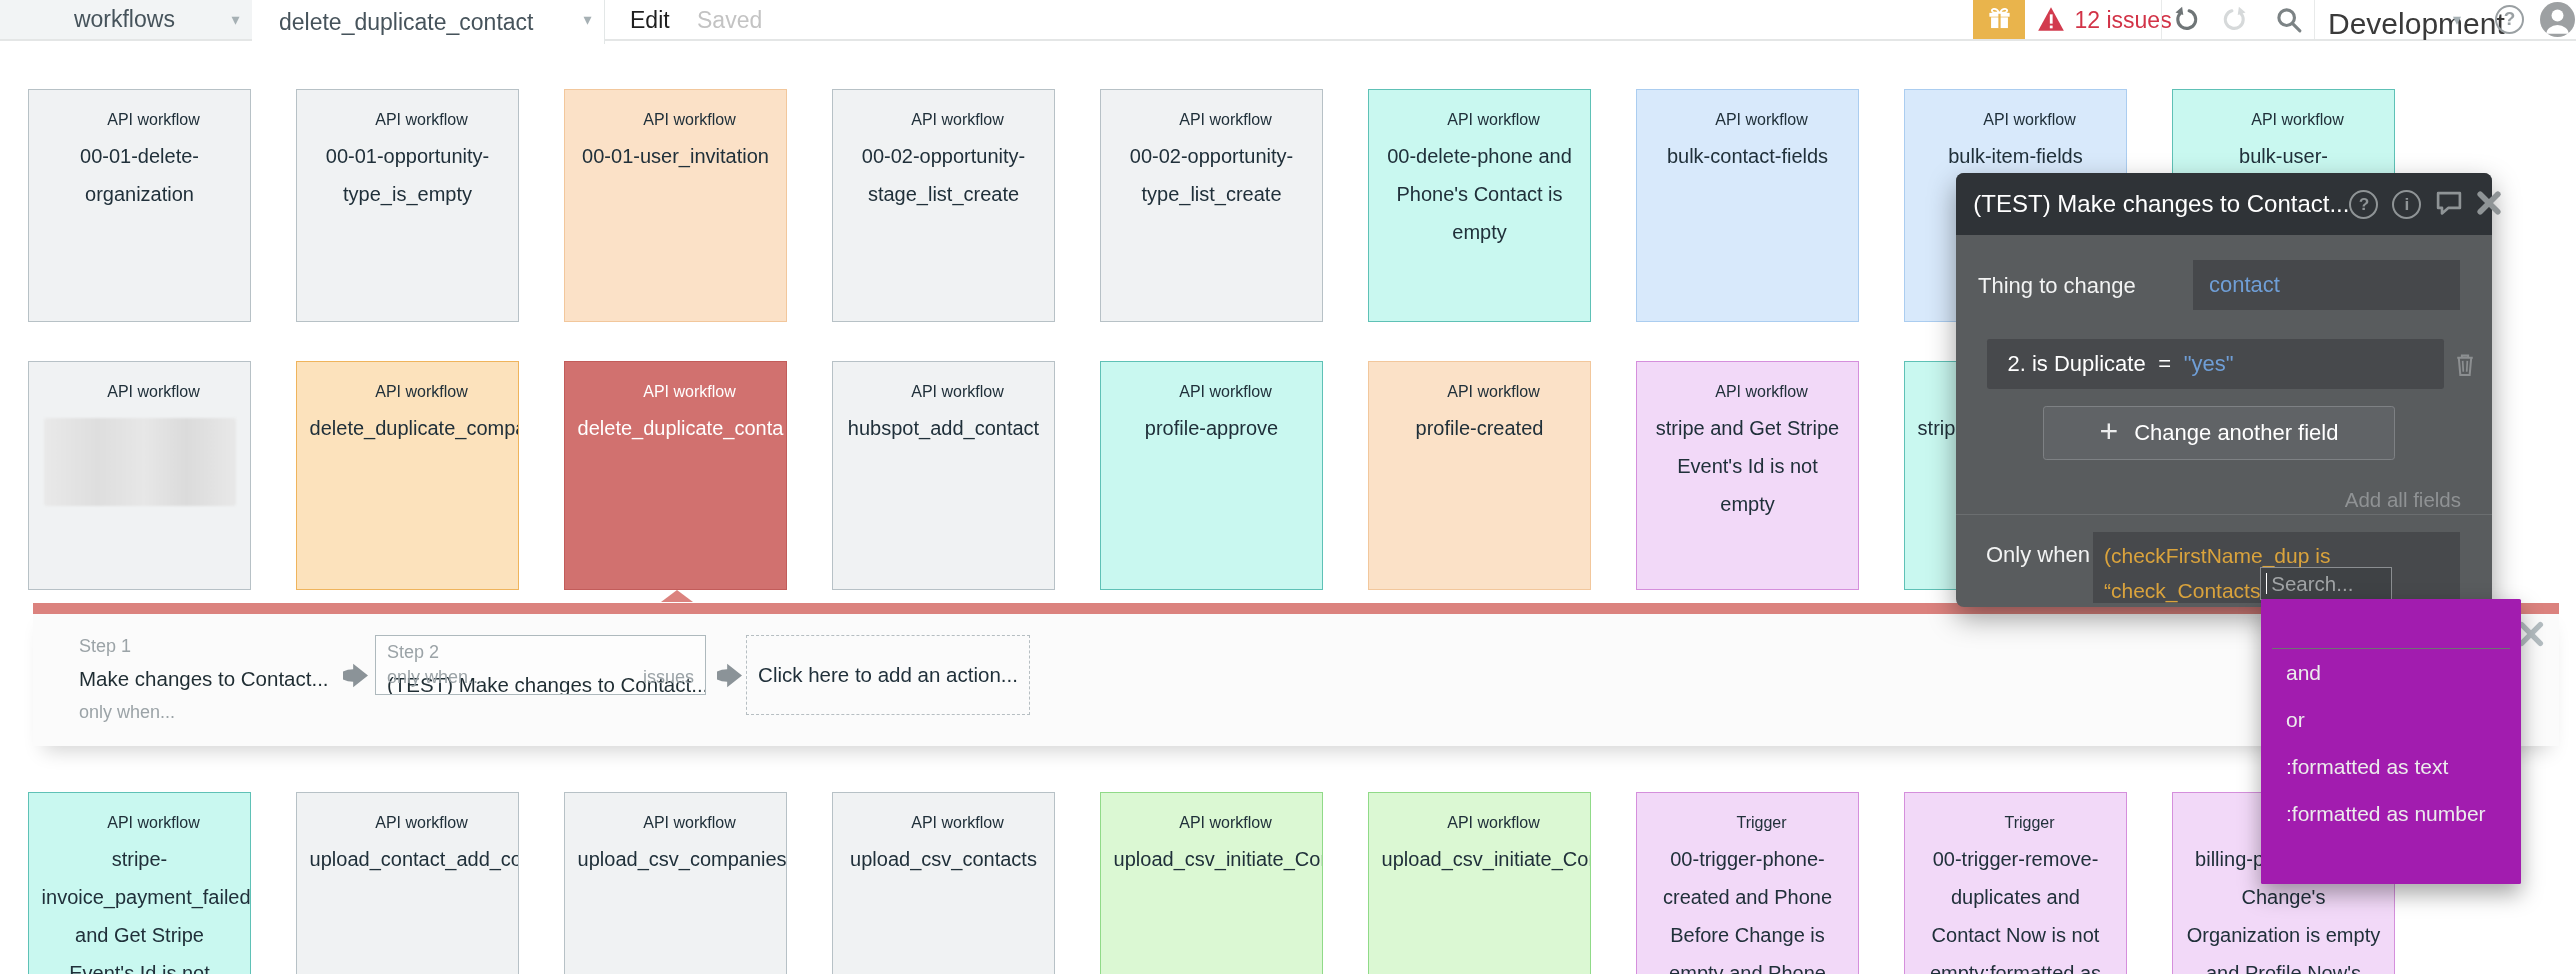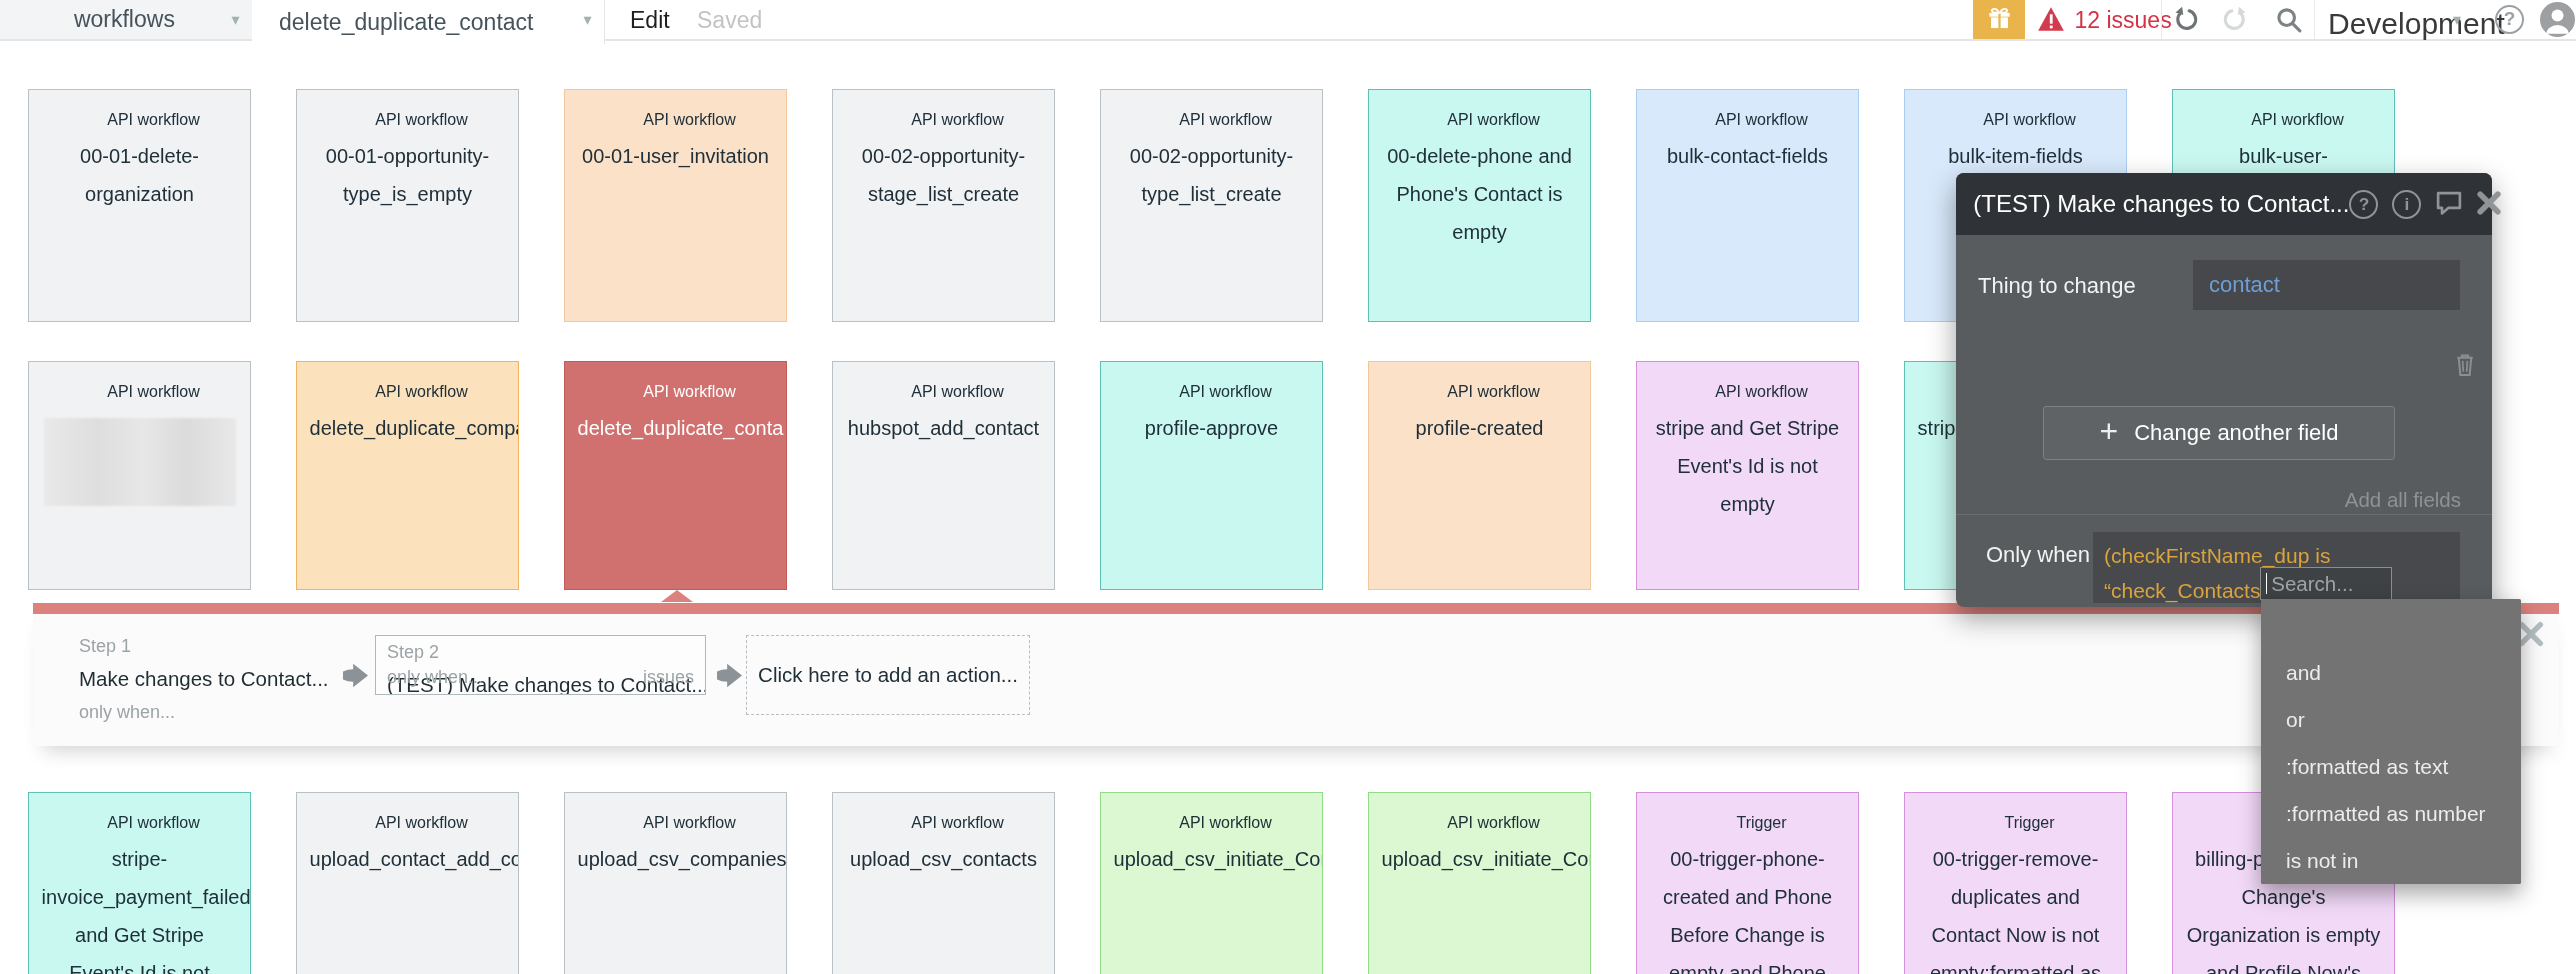--- a/index.html
+++ b/index.html
@@ -99,21 +99,21 @@
   .plus{font-size:32px;color:#eceded;margin-top:-3.2px;}
   .add-all{position:absolute;right:31px;top:315px;color:#8f9294;font-size:20.5px;}
   .p-divider{position:absolute;left:0;top:341px;width:100%;height:0.8px;background:#6b6e70;}
   .expr-box{position:absolute;left:137px;top:359px;width:367px;height:71px;background:#47494c;
     box-sizing:border-box;padding:6.3px 0 0 11px;font-size:21px;line-height:35px;color:#daa33c;}
   .search-box{position:absolute;left:304px;top:394px;width:132px;height:33px;background:#3f4245;
     border:0.8px solid #8b8e91;box-sizing:border-box;display:flex;align-items:center;padding-left:4.7px;}
   .caret-line{width:1.6px;height:20.5px;background:#fff;margin-right:4px;}
   .search-ph{color:#a1a4a6;font-size:20.5px;}
   
-  .op-dropdown{position:absolute;left:2261px;top:599px;width:260px;height:285px;background:#737373;
+  .op-dropdown{position:absolute;left:2261px;top:599px;width:260px;height:285px;background:#a21caf;
     border-radius:1.6px;box-shadow:0 9.5px 22px rgba(0,0,0,0.35);z-index:30;}
   .dd-spacer{height:49px;border-bottom:0.8px solid #6f7274;margin:0 11px;}
   .dd-item{height:47px;display:flex;align-items:center;padding-left:25px;color:#ececec;font-size:21px;}
 </style>
 </head>
 <body>
 
 <div class="topbar">
   <div class="nav-dd">
     <span class="txt">workflows</span>
@@ -403,20 +403,25 @@
         </svg>
       </span>
     </div>
   </div>
 
   <span class="p-lbl" style="left:22px;top:100px;">Thing to change</span>
   <div class="thing-input">
     <span>contact</span>
   </div>
 
+  <div class="field-row">
+    <span>2. is Duplicate</span>
+    <span>=</span>
+    <span class="val">"yes"</span>
+  </div>
   <div class="trash">
     <svg width="28" height="28" viewBox="0 0 36 36">
       <path d="M8 10 h20 M14 10 v-3 h8 v3" fill="none" stroke="#8c8f91" stroke-width="2.6"></path>
       <path d="M10 10 l2 22 h12 l2 -22" fill="none" stroke="#8c8f91" stroke-width="2.6"></path>
       <line x1="15" y1="14" x2="15.8" y2="28" stroke="#8c8f91" stroke-width="2.2"></line>
       <line x1="21" y1="14" x2="20.2" y2="28" stroke="#8c8f91" stroke-width="2.2"></line>
     </svg>
   </div>
 
   <div class="change-btn">
@@ -442,16 +447,15 @@
   <div>
 
       <div class="dd-item">and</div>
 
       <div class="dd-item">or</div>
 
       <div class="dd-item">:formatted as text</div>
 
       <div class="dd-item">:formatted as number</div>
 
-      <div class="dd-item">is not in</div>
     </div>
 </div>
 
 
 </body></html>

